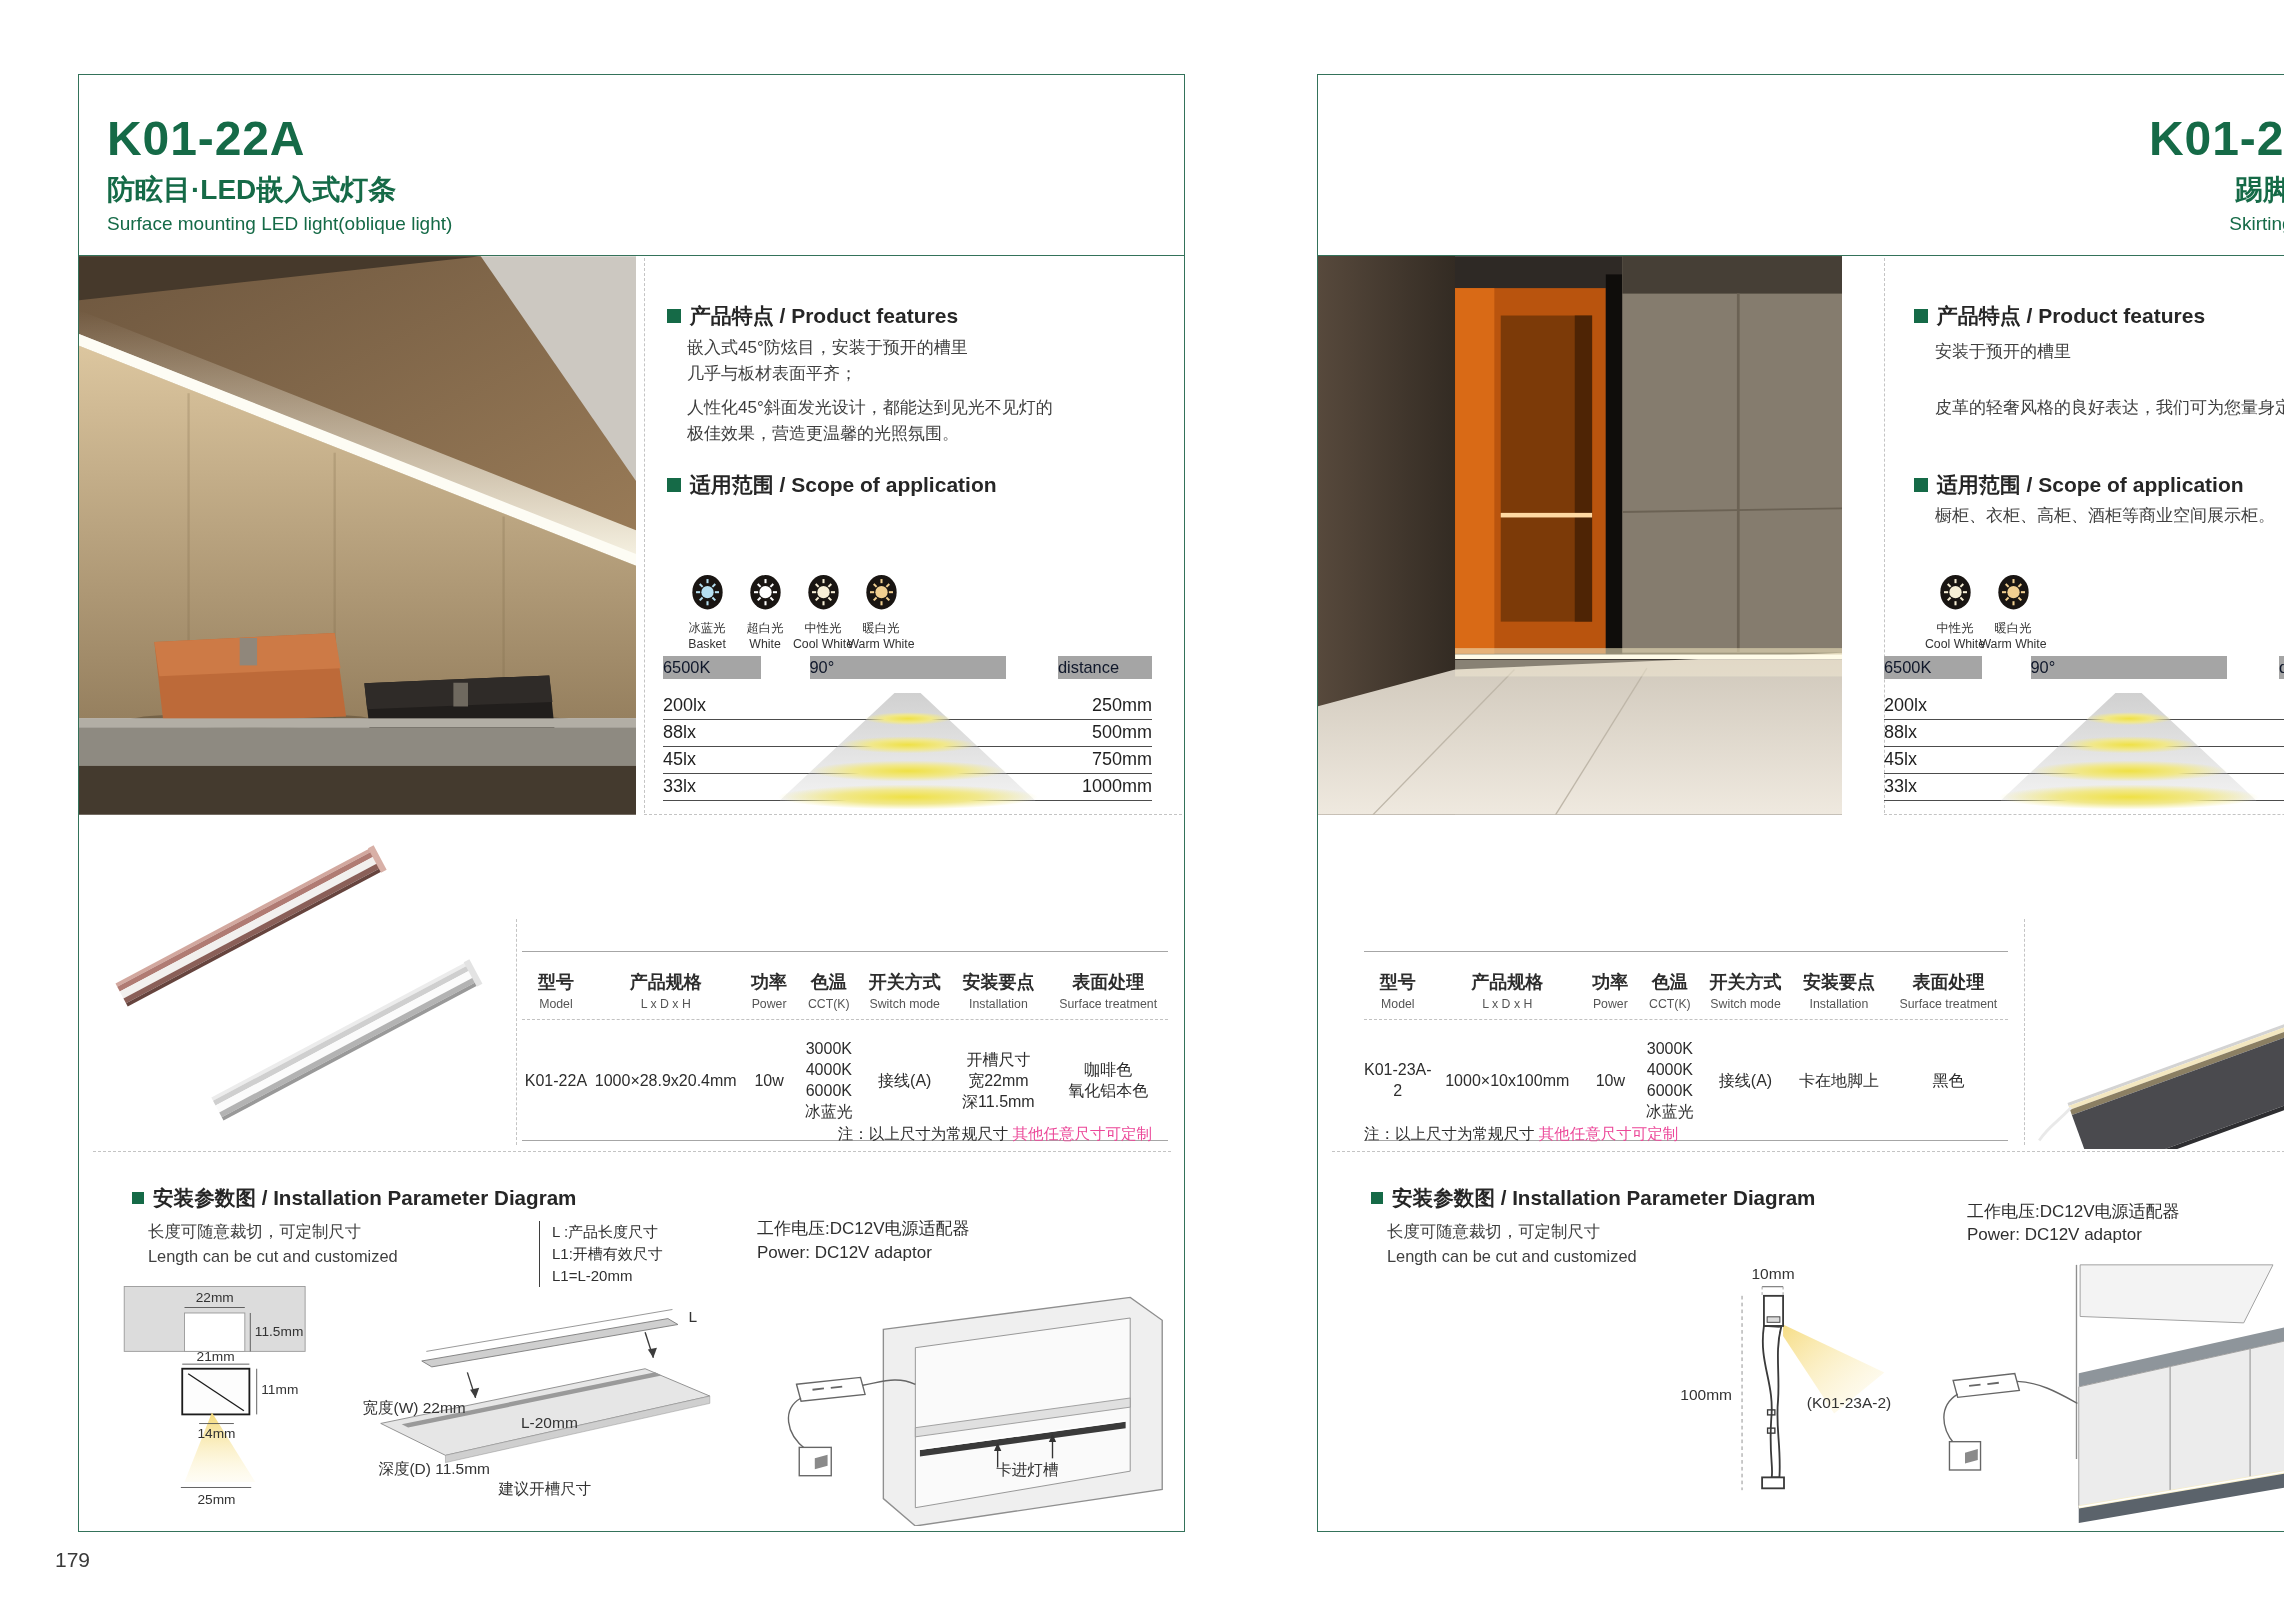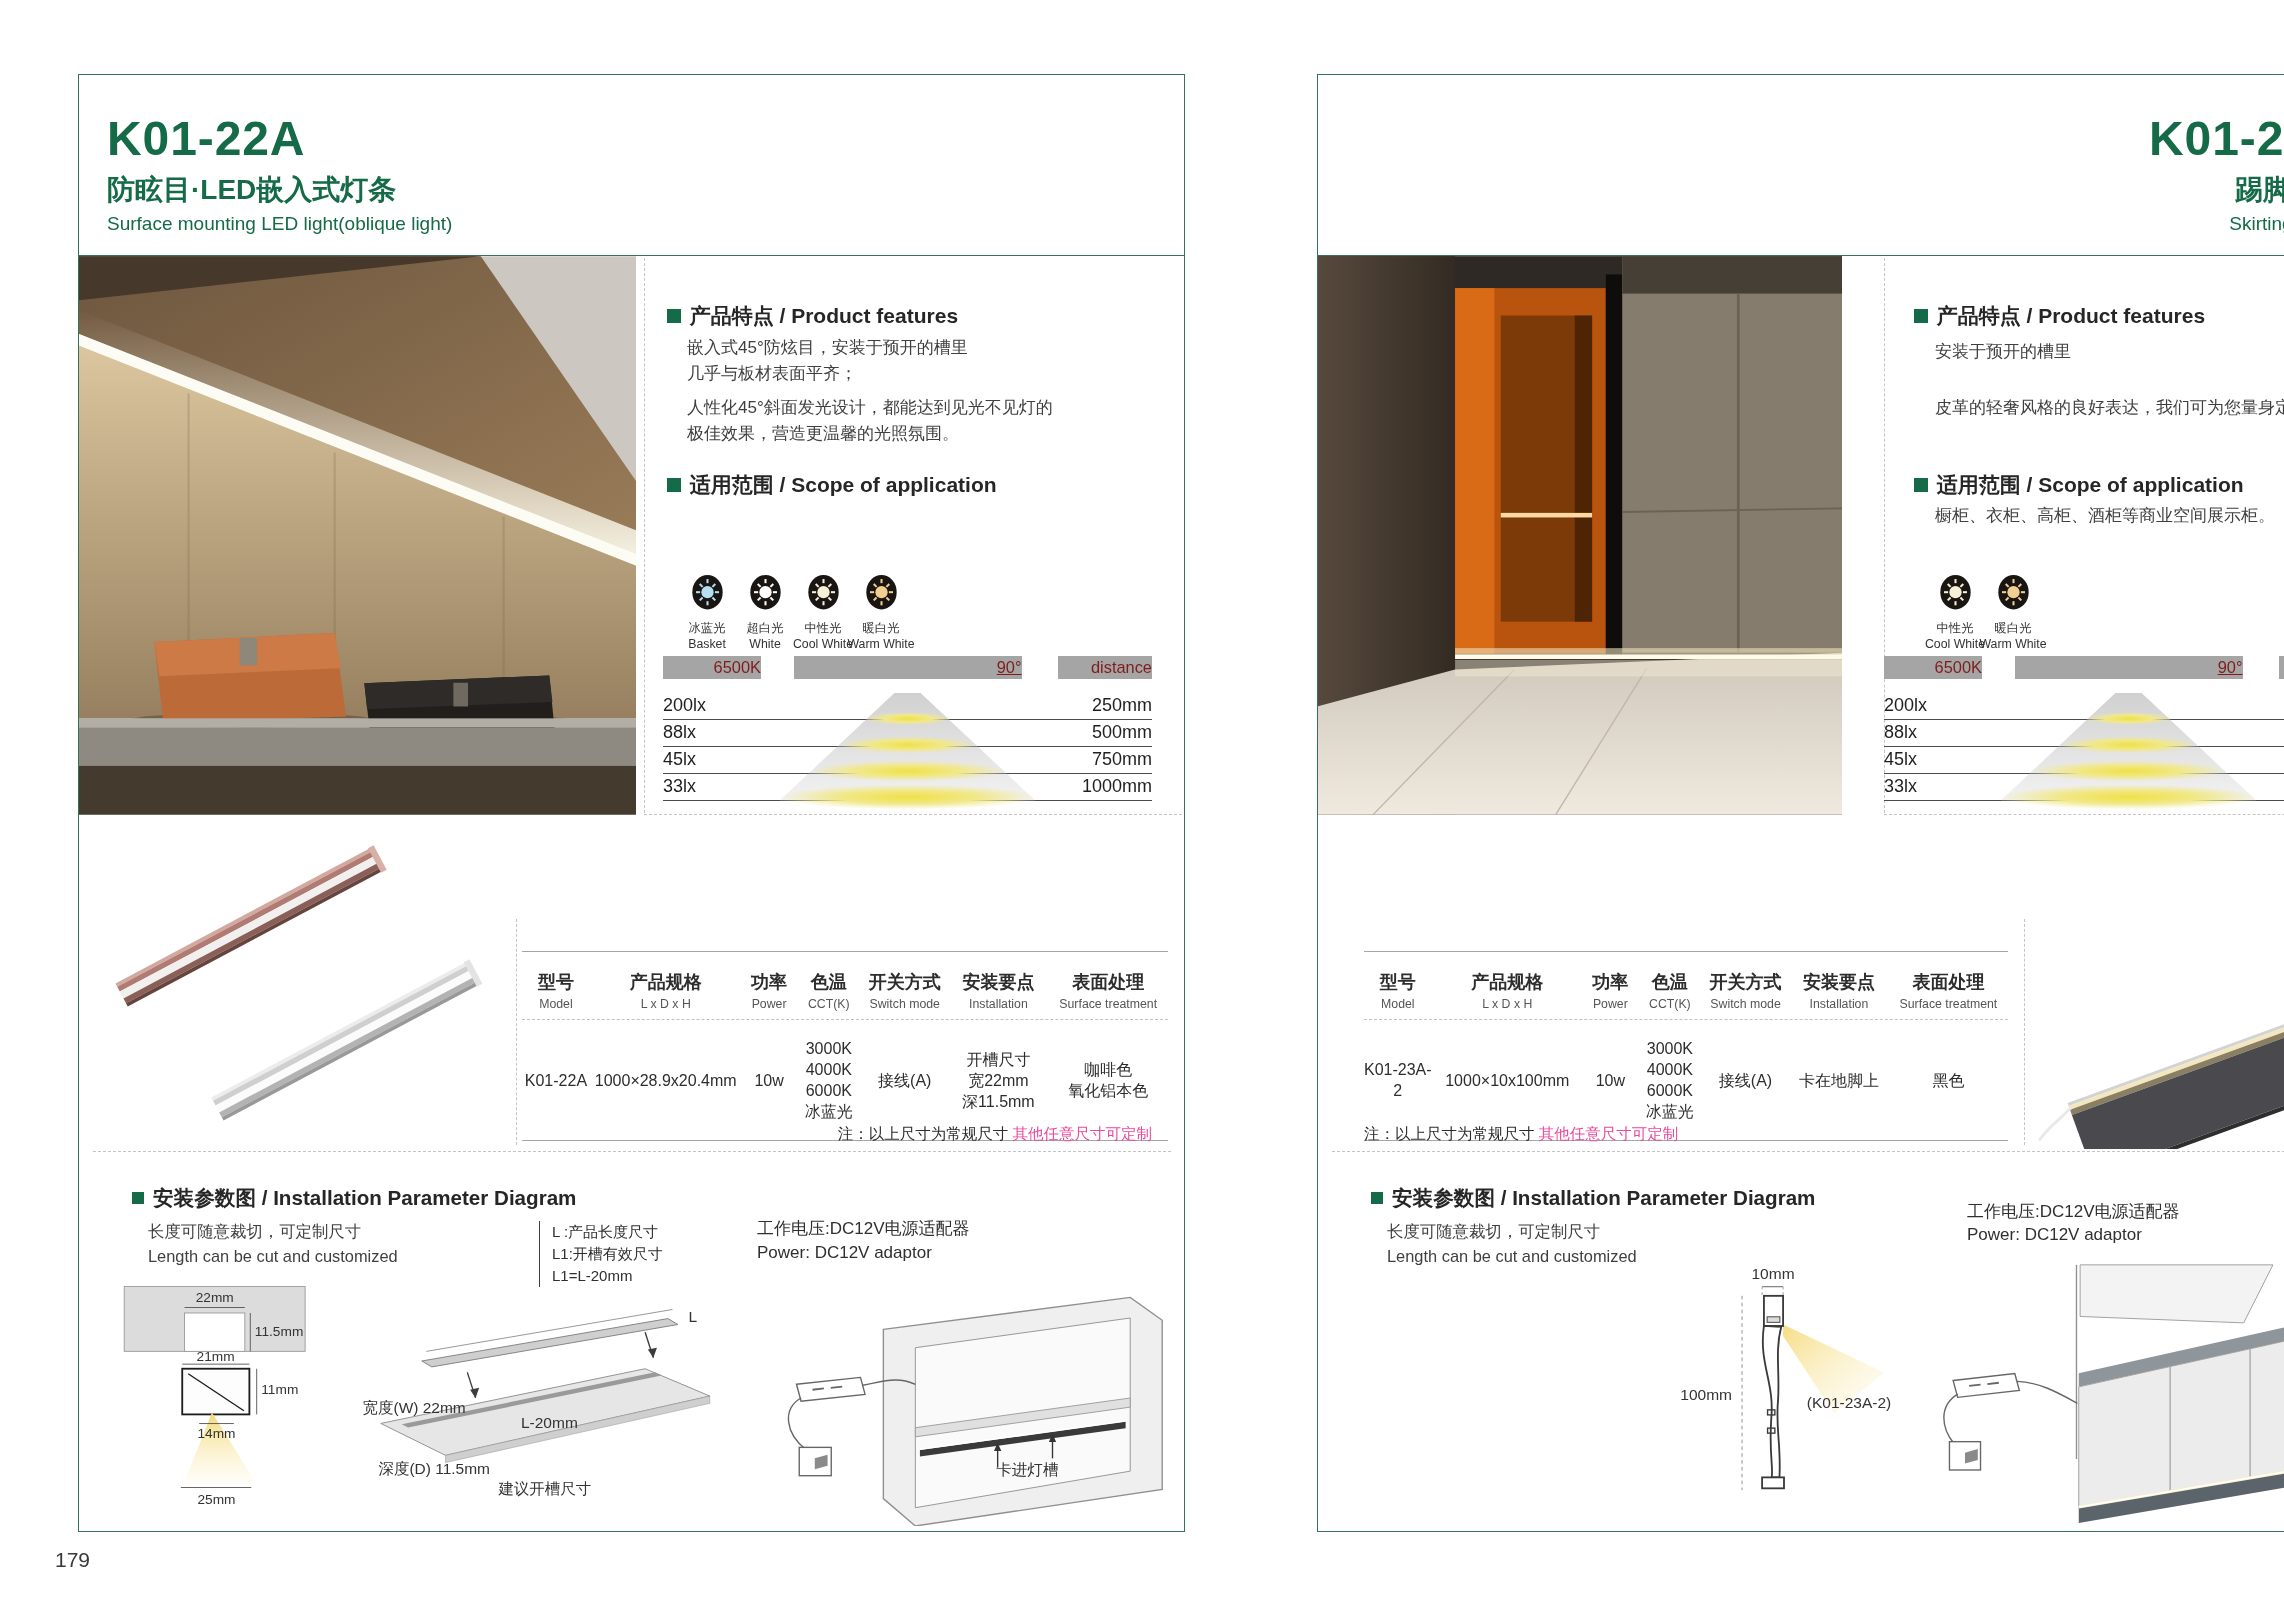--- a/index.html
+++ b/index.html
@@ -16,23 +16,23 @@
   .sec-head{display:flex;align-items:center;gap:9px;}
   .bullet{width:13.7px;height:13.7px;background:#156a47;flex:0 0 auto;}
   .sec-head .t{font-size:21px;font-weight:bold;color:#262626;white-space:nowrap;}
   .para{font-size:17px;line-height:26px;color:#3f3f3f;white-space:nowrap;}
   .icons{display:flex;}
   .icon-wrap{width:58px;position:relative;text-align:center;}
   .icon-cn,.icon-en{font-size:12.3px;color:#333;white-space:nowrap;width:100px;margin-left:-21px;text-align:center;line-height:16.4px;}
   .icon-cn{margin-top:3.7px;}
   .photometry{width:489px;}
   .ph-head{position:relative;height:23px;}
-  .ph-box{position:absolute;top:0;background:#a5a5a5;color:#7f1d1d;font-size:16.4px;text-align:right;line-height:23px;height:23px;}
+  .ph-box{position:absolute;top:0;background:#a5a5a5;color:#0f172a;font-size:16.4px;text-align:left;line-height:23px;height:23px;}
   .ph-cct{left:0;width:98px;}
-  .ph-beam{left:50%;transform:translateX(-50%);width:228px;text-decoration:underline;}
+  .ph-beam{left:50%;transform:translateX(-50%);width:196px;}
   .ph-dist{right:0;width:94px;}
   .ph-rows{position:relative;margin-top:13.7px;}
   .ph-cone{position:absolute;left:50%;top:0;width:256px;height:100%;transform:translateX(-50%);
     background:linear-gradient(to bottom,rgba(170,170,170,.55),rgba(205,205,205,.25));
     clip-path:polygon(45% 0,55% 0,100% 100%,0 100%);z-index:1;}
   .pool{position:absolute;left:50%;transform:translate(-50%,-50%);border-radius:50%;z-index:1;
     background:radial-gradient(closest-side,#efe146 0%,#f1e88c 55%,rgba(241,232,140,0) 100%);}
   .ph-row{position:relative;height:26px;border-bottom:0.9px solid #4c4c4c;display:flex;justify-content:space-between;align-items:center;}
   .ph-row:first-child{border-top:0.9px solid #4c4c4c;}
   .ph-row span{font-size:18px;color:#1f1f1f;z-index:2;}

